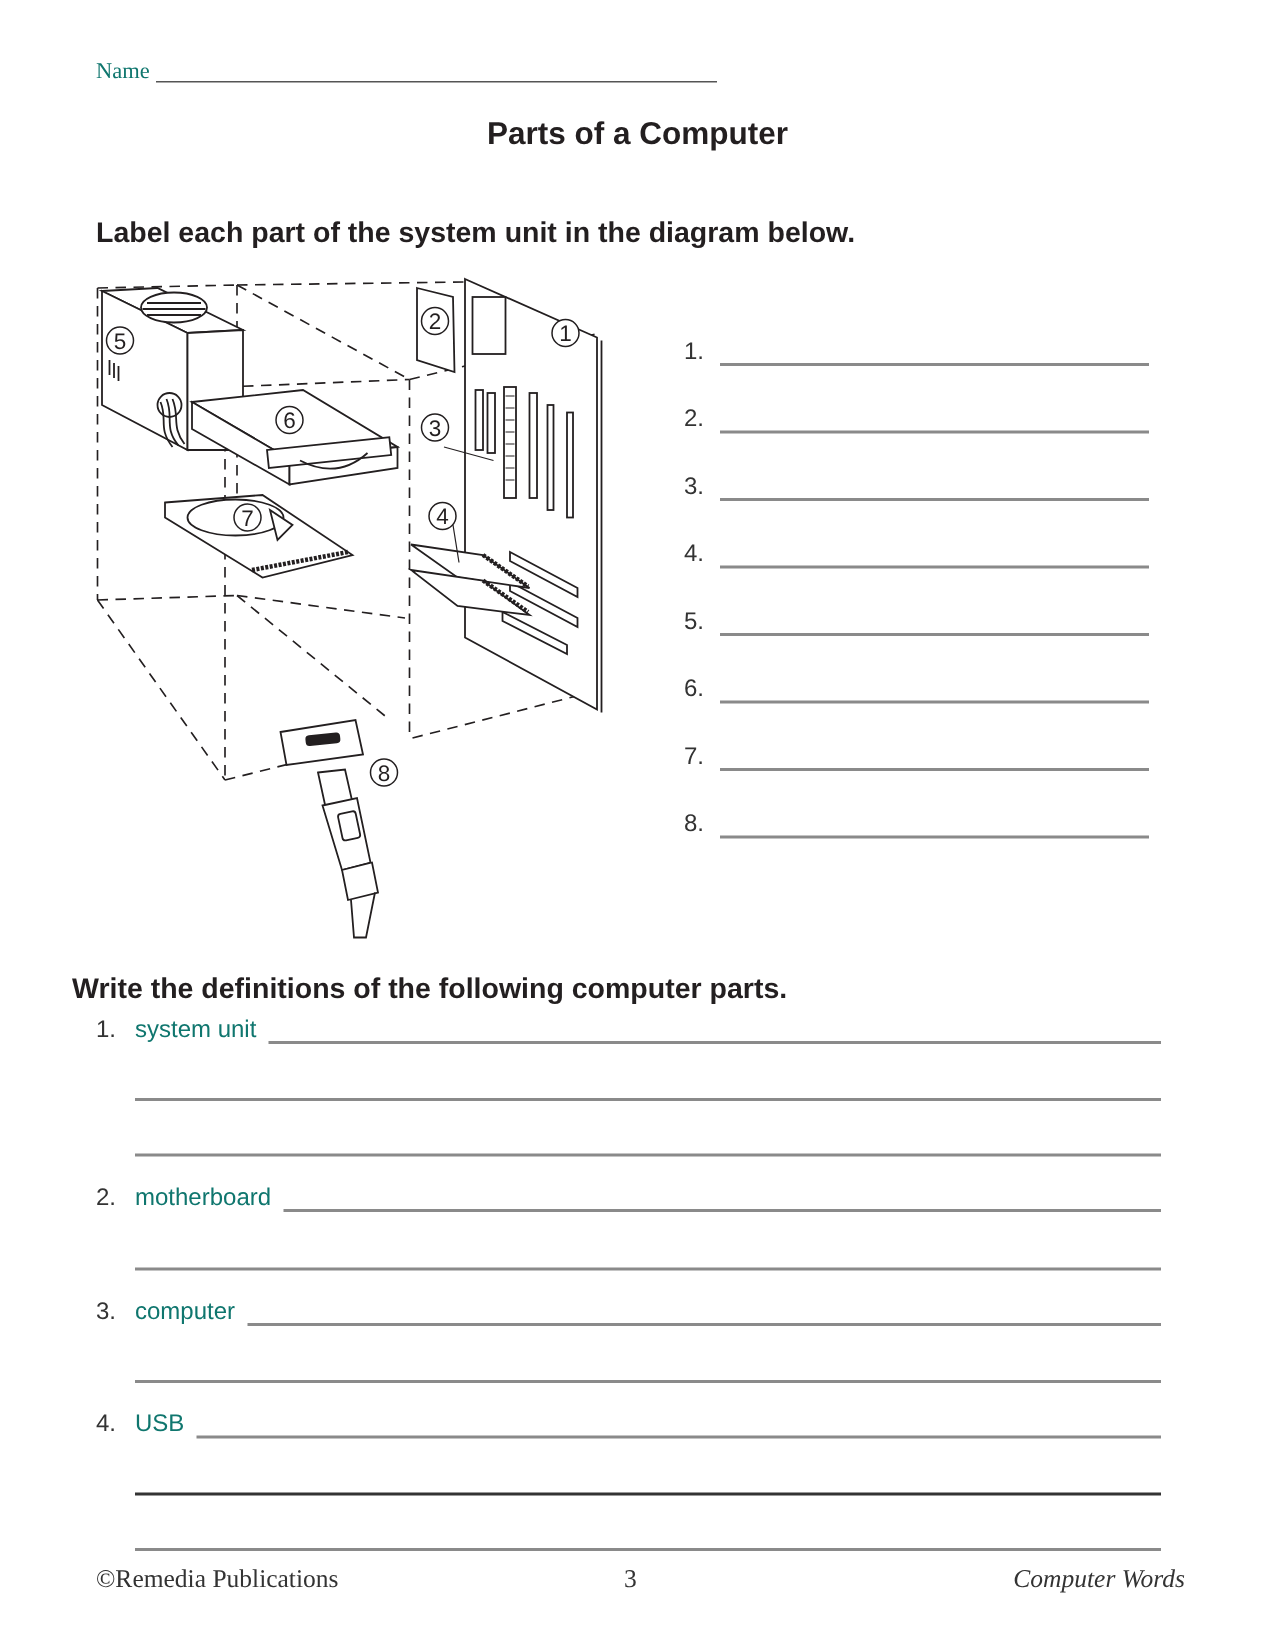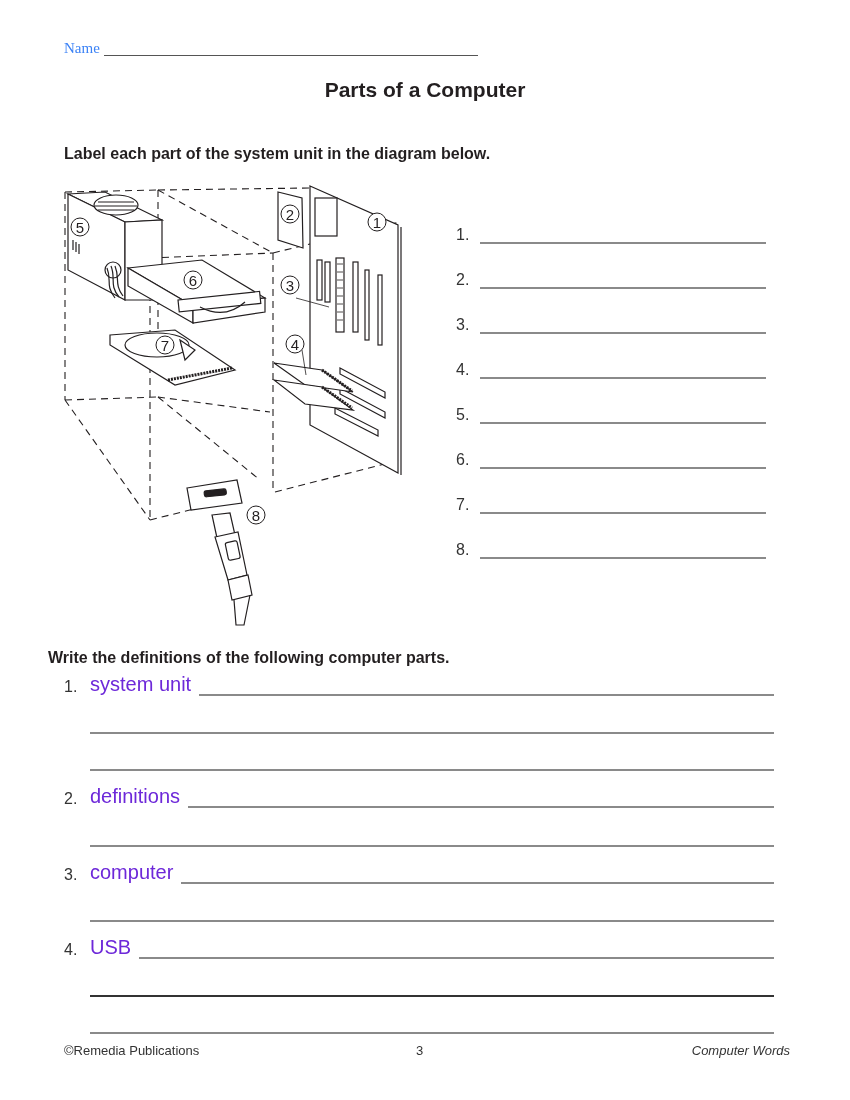--- a/index.html
+++ b/index.html
@@ -1,34 +1,34 @@
 <!DOCTYPE html>
 <html><head>
 <meta charset="utf-8">
 <style>
   html, body { margin:0; padding:0; background:#ffffff; }
   body { width:850px; height:1100px; position:relative; overflow:hidden; color:#231f20; font-family:"Liberation Sans", sans-serif; }
   .abs { position:absolute; }
-  .name-line { left:64px; top:40px; font-family:"Liberation Serif", serif; font-size:15px; color:#3b82f6; display:flex; align-items:center; }
+  .name-line { left:64px; top:40px; font-family:"Liberation Serif", serif; font-size:15px; color:#0f766e; display:flex; align-items:flex-start; }
   .name-line .uline { display:inline-block; width:374px; border-bottom:1px solid #555; margin-left:4px; height:14px; }
   .title { left:0; width:850px; top:78px; text-align:center; font-weight:bold; font-size:21px; }
   .title span { }
-  .instr { font-weight:bold; font-size:16px; }
+  .instr { font-weight:bold; font-size:19px; }
   .instr1 { left:64px; top:145px; }
   .instr2 { left:48px; top:649px; }
   .ans-row { left:456px; width:310px; height:22px; display:flex; align-items:flex-end; }
   .ans-row .num { font-size:16px; width:24px; color:#333; }
   .ans-row .line { flex:1; border-bottom:2px solid #8a8a8a; height:1px; margin-bottom:0px; }
   .def-row { left:64px; width:710px; display:flex; align-items:flex-end; height:22px; }
   .def-row .num { font-size:16px; width:26px; color:#333; }
-  .def-row .term { font-size:20px; color:#6d28d9; margin-right:8px; }
+  .def-row .term { font-size:16px; color:#0f766e; margin-right:8px; }
   .def-row .line { flex:1; border-bottom:2px solid #8a8a8a; }
   .def-cont { left:90px; width:684px; height:0; border-bottom:2px solid #8a8a8a; }
   .def-cont.dark { border-bottom-color:#333; }
-  .footer { top:1043px; font-size:13px; color:#333; font-family:Liberation Sans, sans-serif; }
+  .footer { top:1043px; font-size:17px; color:#333; font-family:Liberation Serif, serif; }
   .footer-left { left:64px; }
   .footer-center { left:416px; }
   .footer-right { right:60px; font-style:italic; }
   svg text { font-family:"Liberation Sans", sans-serif; }
 </style>
 </head>
 <body>
 
 <div class="abs name-line">
   <span>Name</span>
@@ -210,21 +210,21 @@
 <div class="abs def-row" style="top:674px;">
   <span class="num">1.</span>
   <span class="term">system unit</span>
   <span class="line"></span>
 </div>
 <div class="abs def-cont" style="top:732px;"></div>
 <div class="abs def-cont" style="top:769px;"></div>
 
 <div class="abs def-row" style="top:786px;">
   <span class="num">2.</span>
-  <span class="term">definitions</span>
+  <span class="term">motherboard</span>
   <span class="line"></span>
 </div>
 <div class="abs def-cont" style="top:845px;"></div>
 
 <div class="abs def-row" style="top:862px;">
   <span class="num">3.</span>
   <span class="term">computer</span>
   <span class="line"></span>
 </div>
 <div class="abs def-cont" style="top:920px;"></div>

